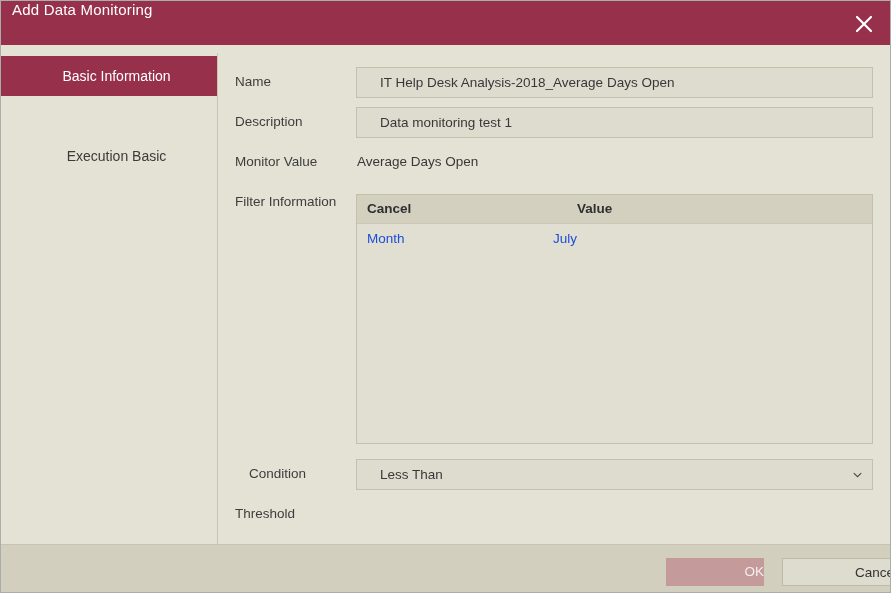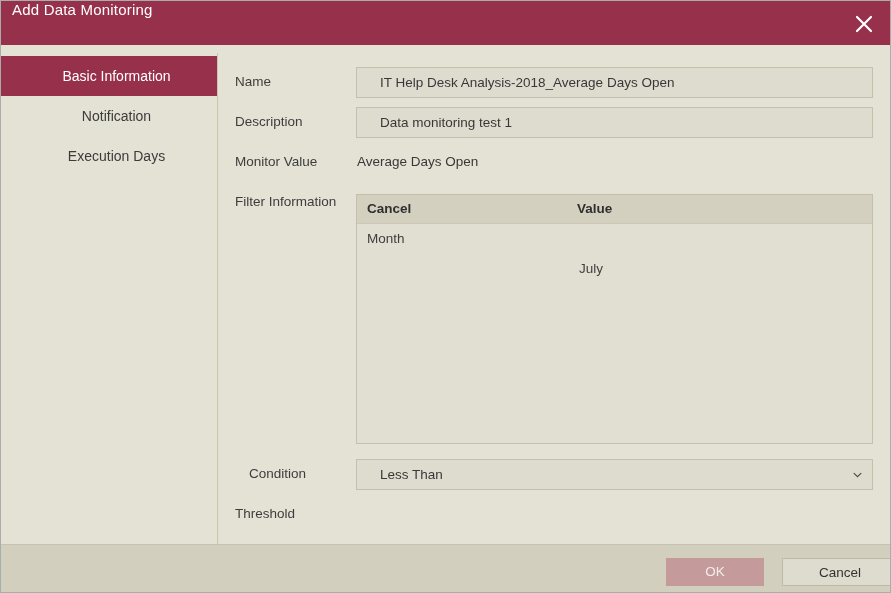--- a/index.html
+++ b/index.html
@@ -151,44 +151,44 @@
   .th.col-field { left: 10px; }
   .th.col-value { left: 220px; }
   .tr {
     position: relative;
     height: 30px;
   }
   .td {
     position: absolute;
     top: 7px;
     font-size: 13.5px;
-    color: #404040;
+    color: #1d4ed8;
     white-space: nowrap;
   }
   .td.col-field { left: 10px; }
-  .td.col-value { left: 222px; margin-top: 30px; }
+  .td.col-value { left: 196px; }
 
   
   #footer {
     position: absolute;
     left: 0;
     top: 543px;
     width: 891px;
     height: 50px;
     background: #d2cfbf;
     border-top: 1px solid #c6c3b2;
     box-sizing: border-box;
   }
   .footer-btn {
     position: absolute;
     top: 13px;
     height: 28px;
     box-sizing: border-box;
     font-size: 13.5px;
-    text-align: center;
+    text-align: right;
     line-height: 27px;
     cursor: pointer;
     white-space: nowrap;
   }
   #ok-button {
     left: 665px;
     width: 98px;
     background: #c49a9a;
     color: #f4eeee;
     border: none;
@@ -212,25 +212,22 @@
       <svg width="20" height="20" viewBox="0 0 20 20">
         <path d="M3 3 L17 17 M17 3 L3 17" stroke="#ffffff" stroke-width="2.2" stroke-linecap="round" fill="none"></path>
       </svg>
     </div>
   </div>
 
   <div id="sidebar">
     <div class="nav-item active" style="top:11px;">
       <span>Basic Information</span>
     </div>
-    <div class="nav-item" style="top:51px;">
-      <span>Notification</span>
-    </div>
     <div class="nav-item" style="top:91px;">
-      <span>Execution Days</span>
+      <span>Execution Basic</span>
     </div>
   </div>
   <div id="sidebar-divider"></div>
 
   <div class="form-label" style="left:234px; top:73px;">Name</div>
   <div class="field-box" style="left:355px; top:66px; width:517px;">IT Help Desk Analysis-2018_Average Days Open</div>
 
   <div class="form-label" style="left:234px; top:113px;">Description</div>
   <div class="field-box" style="left:355px; top:106px; width:517px;">Data monitoring test 1</div>
 

